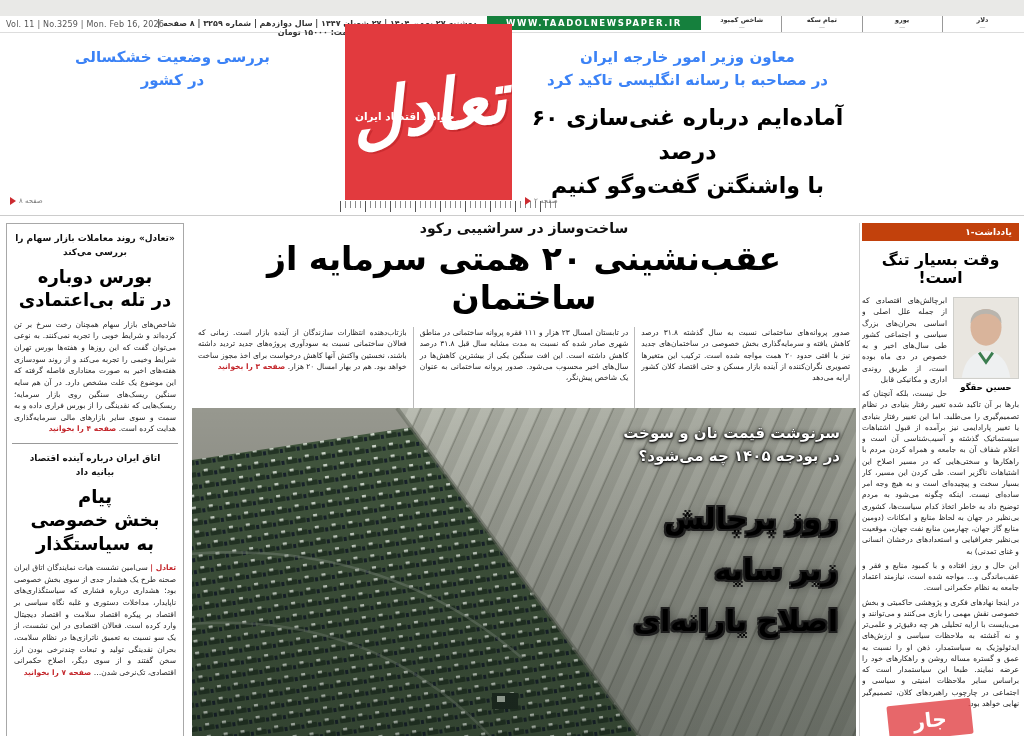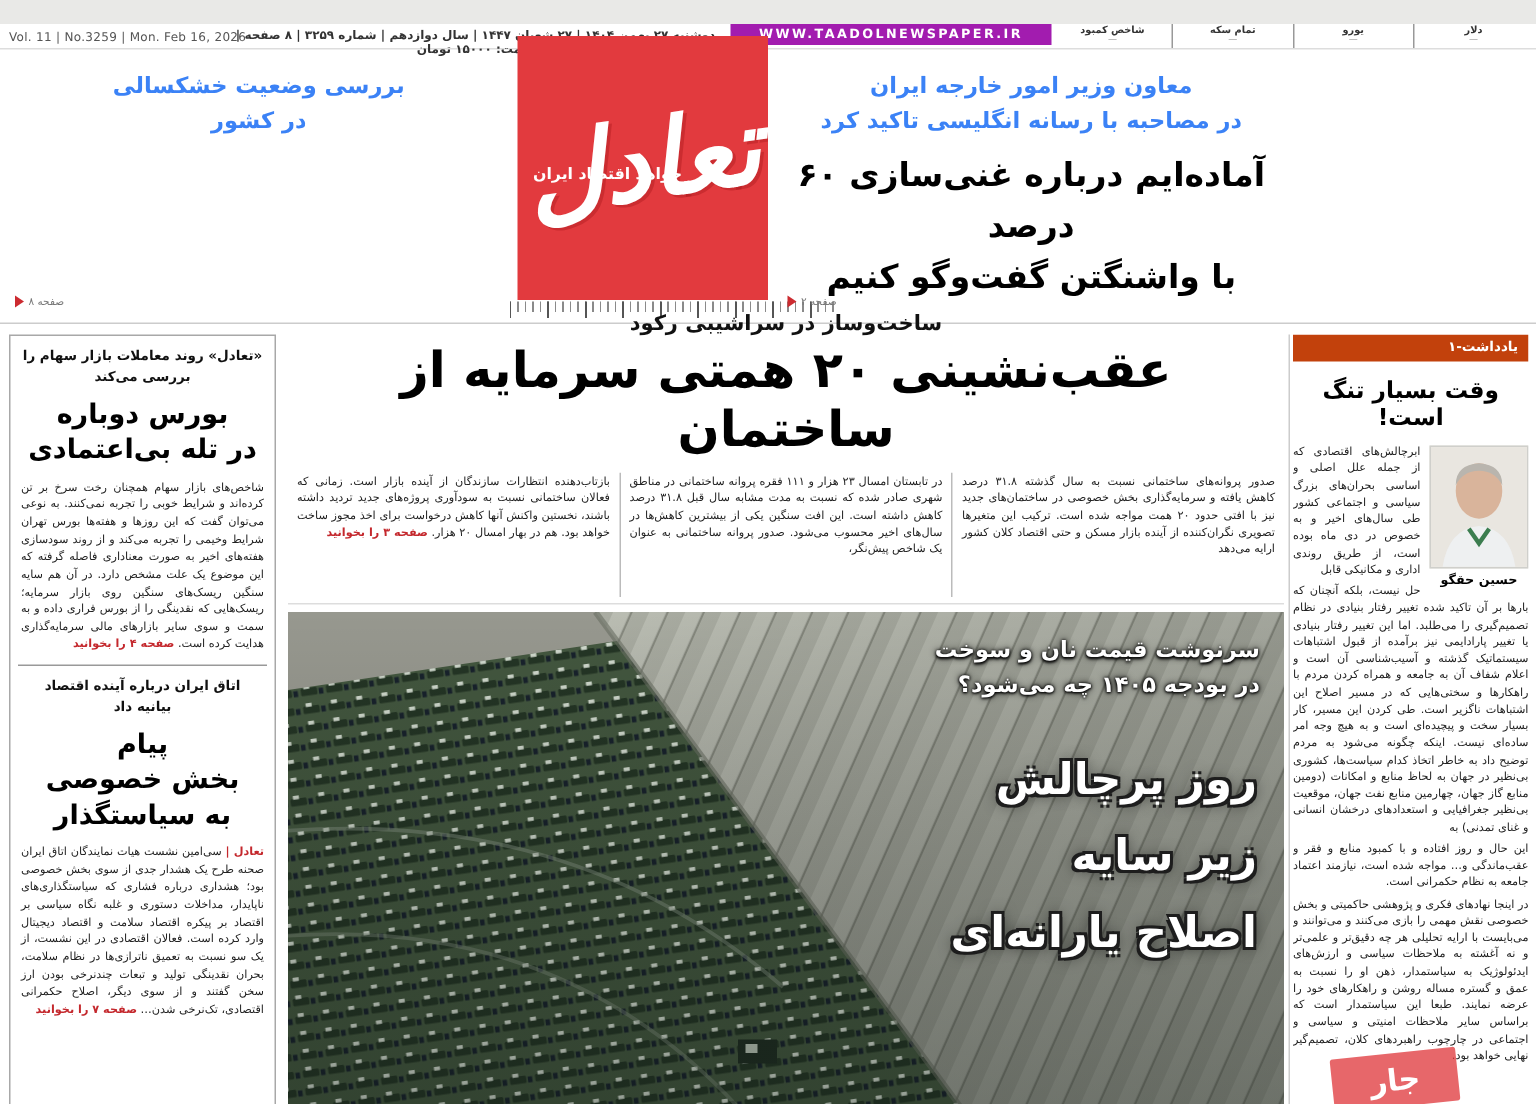--- a/index.html
+++ b/index.html
@@ -10,21 +10,21 @@
     direction:rtl;overflow:hidden;color:#1a1a1a;margin:16px auto;
   }
   .preline{white-space:pre-line;}
   .ltr{direction:ltr;}
 
   
   .hdr-rule{position:absolute;left:0;top:16px;width:1024px;border-top:1px solid #ddd;}
   .date-en{position:absolute;left:6px;top:4px;font-size:8px;color:#555;direction:ltr;letter-spacing:.2px;}
   .date-fa{position:absolute;left:150px;top:3px;width:334px;text-align:center;font-size:8px;font-weight:bold;color:#333;}
   .url-banner{
-    position:absolute;left:487px;top:0;width:214px;height:14px;background:#a21caf;
+    position:absolute;left:487px;top:0;width:214px;height:14px;background:#15803d;
     color:#fff;font-size:8.5px;font-weight:bold;letter-spacing:1.6px;direction:ltr;
     display:flex;align-items:center;justify-content:center;
   }
   .ticker{position:absolute;left:702px;top:0;width:320px;height:16px;display:flex;}
   .tick{flex:1;text-align:center;line-height:1.05;padding-top:1px;}
   .tick + .tick{border-inline-start:1px solid #999;}
   .tick .tk-label{font-size:6.5px;color:#333;font-weight:bold;display:block;}
   .tick .tk-value{font-size:6px;color:#999;display:block;}
 
   
@@ -60,37 +60,37 @@
   
   .leftbox{position:absolute;left:6px;top:207px;width:178px;height:524px;border:1px solid #a8a8a8;padding:8px 7px;overflow:hidden;background:#fff;}
   .lb-kicker{font-size:9px;font-weight:bold;text-align:center;line-height:1.5;color:#111;}
   .lb-headline{font-size:18px;font-weight:900;text-align:center;line-height:1.3;margin:6px 0 7px;color:#000;}
   .lb-body{font-size:7.5px;line-height:1.55;text-align:justify;color:#222;}
   .more-link{color:#c4282d;font-weight:bold;}
   .red-tag{color:#c4282d;font-weight:bold;}
   .story-divider{border-top:1px solid #999;margin:8px -2px;}
 
   
-  .lead{position:absolute;left:192px;top:192px;width:664px;}
+  .lead{position:absolute;left:192px;top:204px;width:664px;}
   .lead-kicker{font-size:14px;font-weight:bold;text-align:center;color:#111;}
   .lead-headline{font-size:33px;font-weight:900;text-align:center;margin-top:3px;letter-spacing:-.6px;color:#000;}
   .lead-cols{display:flex;margin-top:10px;height:88px;overflow:hidden;border-bottom:1px solid #ddd;padding-bottom:4px;}
   .lead-col{flex:1;padding:0 6px;font-size:7.5px;line-height:1.5;text-align:justify;color:#222;}
   .lead-col + .lead-col{border-inline-start:1px solid #bbb;}
 
   
   .photo{position:absolute;left:192px;top:392px;width:664px;height:339px;overflow:hidden;background:#5d6b58;}
   .photo svg{position:absolute;inset:0;}
   .ph-kicker{
     position:absolute;right:16px;top:14px;text-align:right;color:#fff;
     font-size:15px;font-weight:bold;line-height:1.55;
     text-shadow:0 0 5px rgba(0,0,0,.95),0 1px 2px #000,0 0 2px #000;
   }
   .ph-title{
-    position:absolute;right:18px;top:86px;text-align:right;color:#ffffff;
+    position:absolute;right:18px;top:86px;text-align:right;color:#000000;
     font-size:29px;font-weight:900;line-height:1.75;letter-spacing:-.3px;
     text-shadow:2px 2px 0 #1d1d1d,-2px -2px 0 #1d1d1d,2px -2px 0 #1d1d1d,-2px 2px 0 #1d1d1d,0 0 10px rgba(0,0,0,.7);
   }
 
   
   .sidebar{position:absolute;left:862px;top:207px;width:157px;height:524px;overflow:hidden;}
   .sb-bar{height:18px;background:#c2410c;color:#fff;font-size:9px;font-weight:bold;line-height:18px;padding:0 7px;}
   .sb-title{font-size:15.5px;font-weight:900;text-align:center;margin:10px 0 8px;color:#000;}
   .sb-figure{float:right;width:66px;margin:2px 0 4px 6px;}
   .sb-figure .portrait{display:block;width:66px;height:82px;background:#ece9e4;border:1px solid #cfcfcb;}

